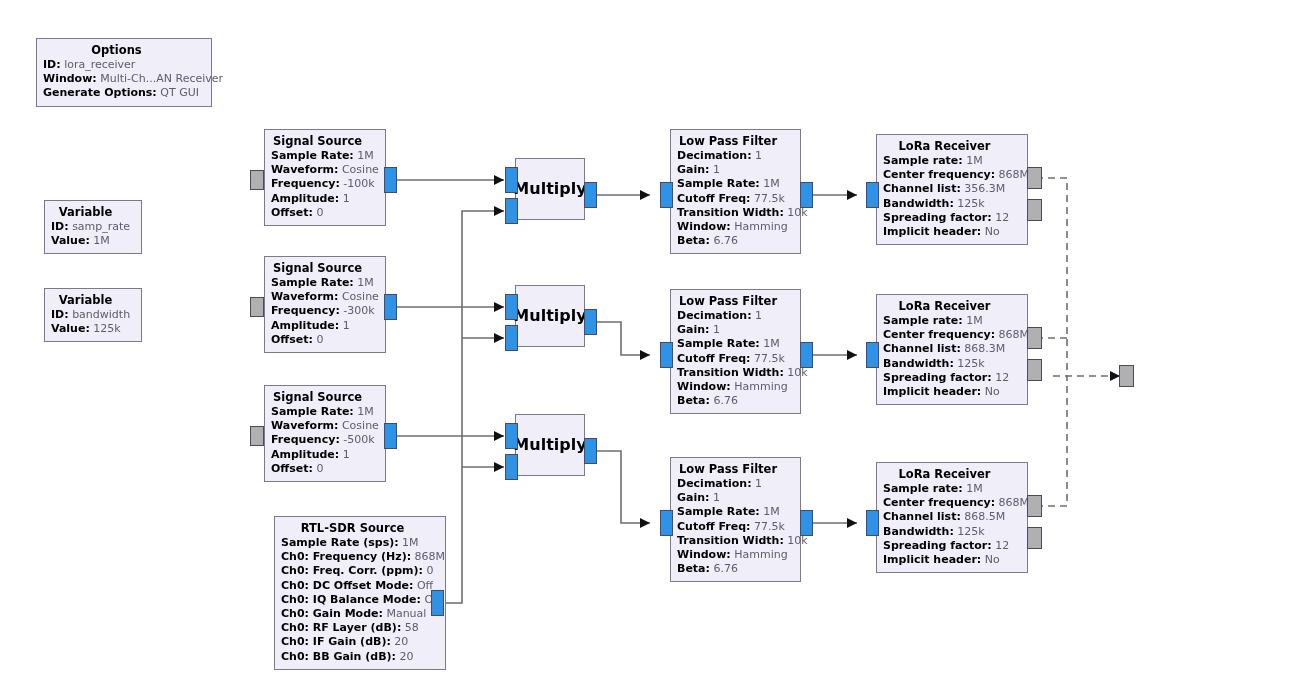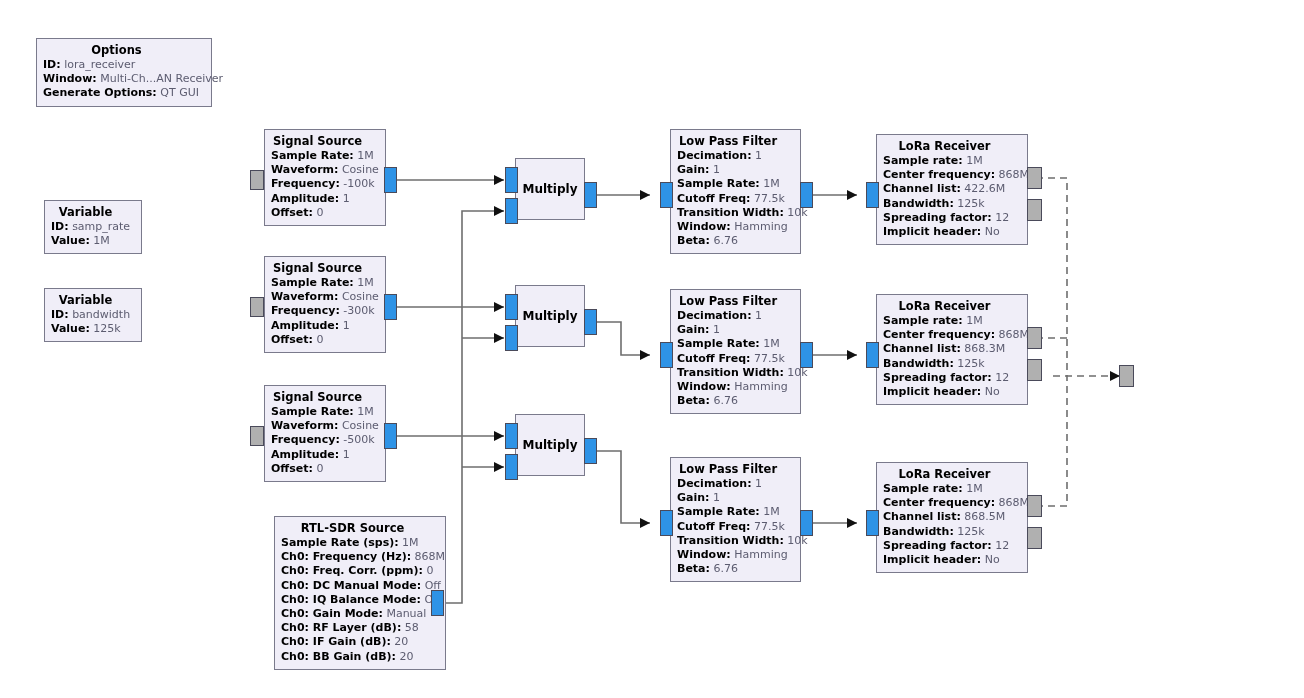--- a/index.html
+++ b/index.html
@@ -39,21 +39,21 @@
     white-space:nowrap;
     color:#5c5c70;
   }
   .blk .row b{color:#000;font-weight:bold;}
 
   
   .blk.simple{
     display:flex;align-items:center;justify-content:center;
     padding:0;
   }
-  .blk.simple .title{margin:0;font-size:12px;}
+  .blk.simple .title{margin:0;font-size:16px;}
 
   
   .port{
     position:absolute;
     box-sizing:border-box;
     z-index:6;
   }
   .port.stream{
     width:13px;height:26px;
     background:#2e93e6;
@@ -207,21 +207,21 @@
     <div class="row"><b>Frequency:</b> <span>-500k</span></div>
     <div class="row"><b>Amplitude:</b> <span>1</span></div>
     <div class="row"><b>Offset:</b> <span>0</span></div>
   </div>
 
   <div class="blk" style="left:274px;top:516px;width:172px;">
     <div class="title">RTL-SDR Source</div>
     <div class="row"><b>Sample Rate (sps):</b> <span>1M</span></div>
     <div class="row"><b>Ch0: Frequency (Hz):</b> <span>868M</span></div>
     <div class="row"><b>Ch0: Freq. Corr. (ppm):</b> <span>0</span></div>
-    <div class="row"><b>Ch0: DC Manual Mode:</b> <span>Off</span></div>
+    <div class="row"><b>Ch0: DC Offset Mode:</b> <span>Off</span></div>
     <div class="row"><b>Ch0: IQ Balance Mode:</b> <span>Off</span></div>
     <div class="row"><b>Ch0: Gain Mode:</b> <span>Manual</span></div>
     <div class="row"><b>Ch0: RF Layer (dB):</b> <span>58</span></div>
     <div class="row"><b>Ch0: IF Gain (dB):</b> <span>20</span></div>
     <div class="row"><b>Ch0: BB Gain (dB):</b> <span>20</span></div>
   </div>
 
   <div class="blk simple" style="left:515px;top:158px;width:70px;height:62px;">
     <div class="title">Multiply</div>
   </div>
@@ -262,21 +262,21 @@
     <div class="row"><b>Cutoff Freq:</b> <span>77.5k</span></div>
     <div class="row"><b>Transition Width:</b> <span>10k</span></div>
     <div class="row"><b>Window:</b> <span>Hamming</span></div>
     <div class="row"><b>Beta:</b> <span>6.76</span></div>
   </div>
 
   <div class="blk" style="left:876px;top:134px;width:152px;">
     <div class="title">LoRa Receiver</div>
     <div class="row"><b>Sample rate:</b> <span>1M</span></div>
     <div class="row"><b>Center frequency:</b> <span>868M</span></div>
-    <div class="row"><b>Channel list:</b> <span>422.6M</span></div>
+    <div class="row"><b>Channel list:</b> <span>356.3M</span></div>
     <div class="row"><b>Bandwidth:</b> <span>125k</span></div>
     <div class="row"><b>Spreading factor:</b> <span>12</span></div>
     <div class="row"><b>Implicit header:</b> <span>No</span></div>
   </div>
 
   <div class="blk" style="left:876px;top:294px;width:152px;">
     <div class="title">LoRa Receiver</div>
     <div class="row"><b>Sample rate:</b> <span>1M</span></div>
     <div class="row"><b>Center frequency:</b> <span>868M</span></div>
     <div class="row"><b>Channel list:</b> <span>868.3M</span></div>

